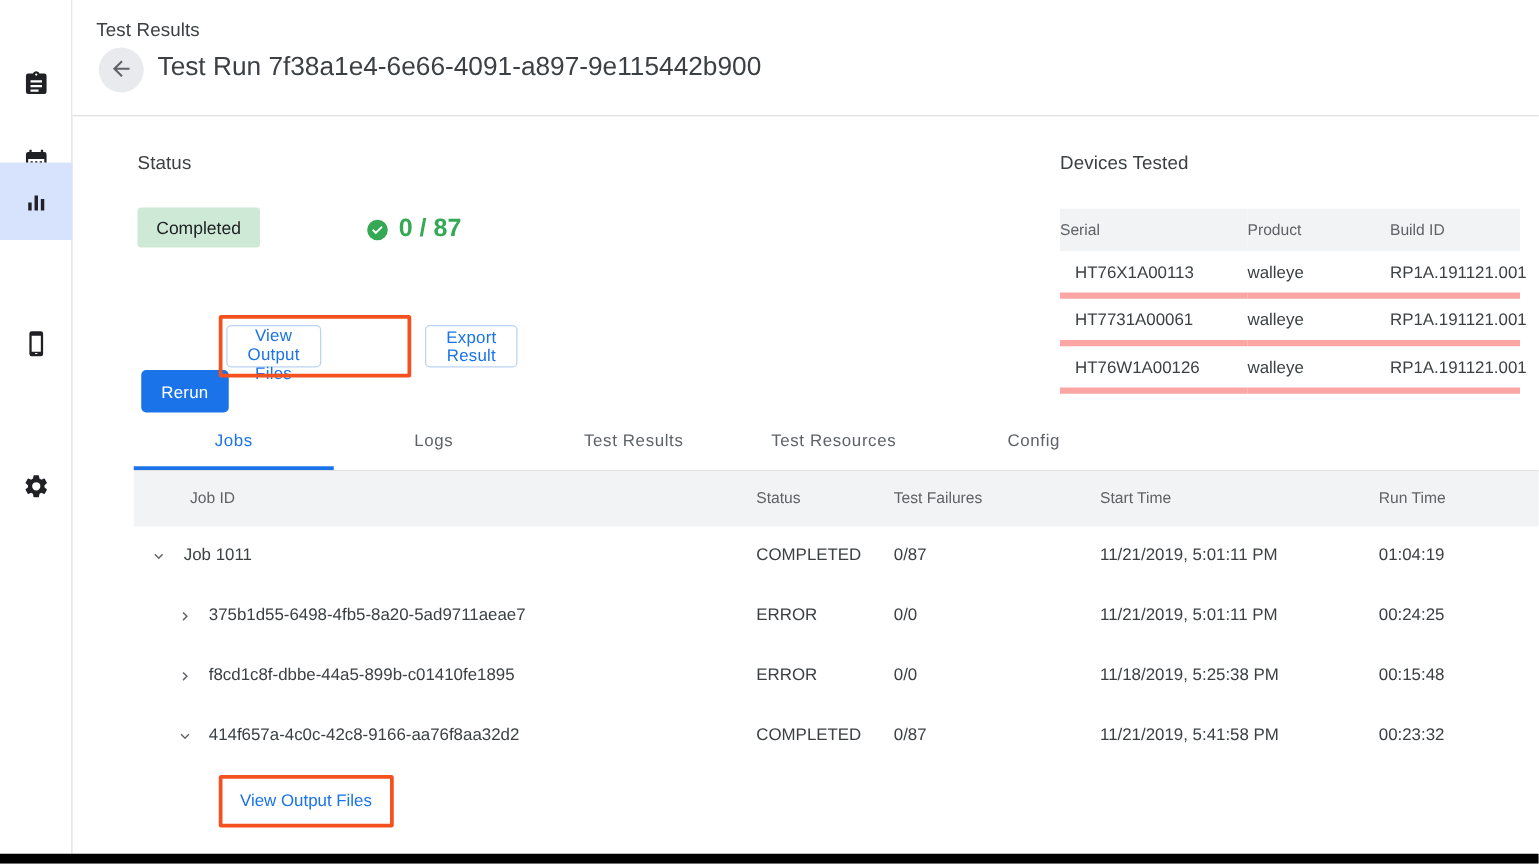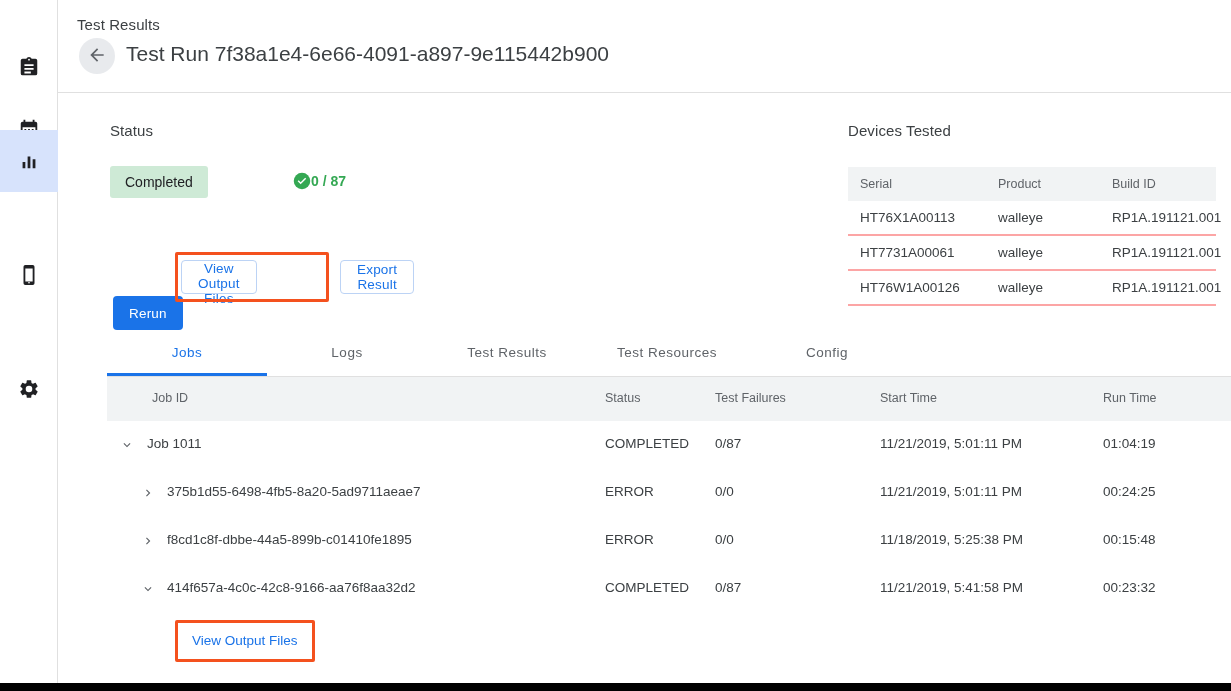--- a/index.html
+++ b/index.html
@@ -57,42 +57,42 @@
 
   .status-row { position:relative; margin-top:27px; height:32px; }
   .badge {
     position:absolute; left:0; top:0;
     background:#ceead6; color:#202124;
     font-size:14px; padding:8px 15px; border-radius:3px;
     display:inline-block; line-height:16px;
   }
   .passcount {
     position:absolute; left:183px; top:6px;
-    display:flex; align-items:center; 
-    font-size:14px; font-weight:bold; color:#34a853;
+    display:flex; align-items:center; gap:8px;
+    font-size:20px; font-weight:bold; color:#34a853;
   }
   .check-icon { width:18px; height:18px; display:block; }
 
   .cfg-table { margin-top:27px; font-size:14px; color:#3c4043; }
   .cfg-table td { padding:0 0 4px 0; vertical-align:top; line-height:19px; }
   .cfg-label { padding-right:18px !important; white-space:nowrap; }
 
   
   .dev-table {
     margin-top:28px; width:368px; border-collapse:collapse;
     font-size:13px; table-layout:fixed;
   }
   .dev-table thead th {
     background:#f1f3f4; color:#5f6368; font-weight:400;
     text-align:left; padding:10px 0 10px 0; font-size:12.5px;
   }
-  .dev-table thead th:first-child { padding-left:12px; }
+  .dev-table thead th:first-child { padding-left:0; }
   .dev-table tbody td {
     padding:9px 0; color:#3c4043; font-size:13.5px;
-    border-bottom:2px solid #fca5a5; background:#fff;
+    border-bottom:5px solid #fca5a5; background:#fff;
   }
   .dev-table tbody td:first-child { padding-left:12px; }
   .c-serial { width:150px; }
   .c-product{ width:114px; }
   .c-build  { width:104px;margin-left:33px; }
 
   
   .actions { position:absolute; left:113px; top:260px; height:34px; }
   .btn {
     height:34px; border-radius:4px; font-size:13.5px;

